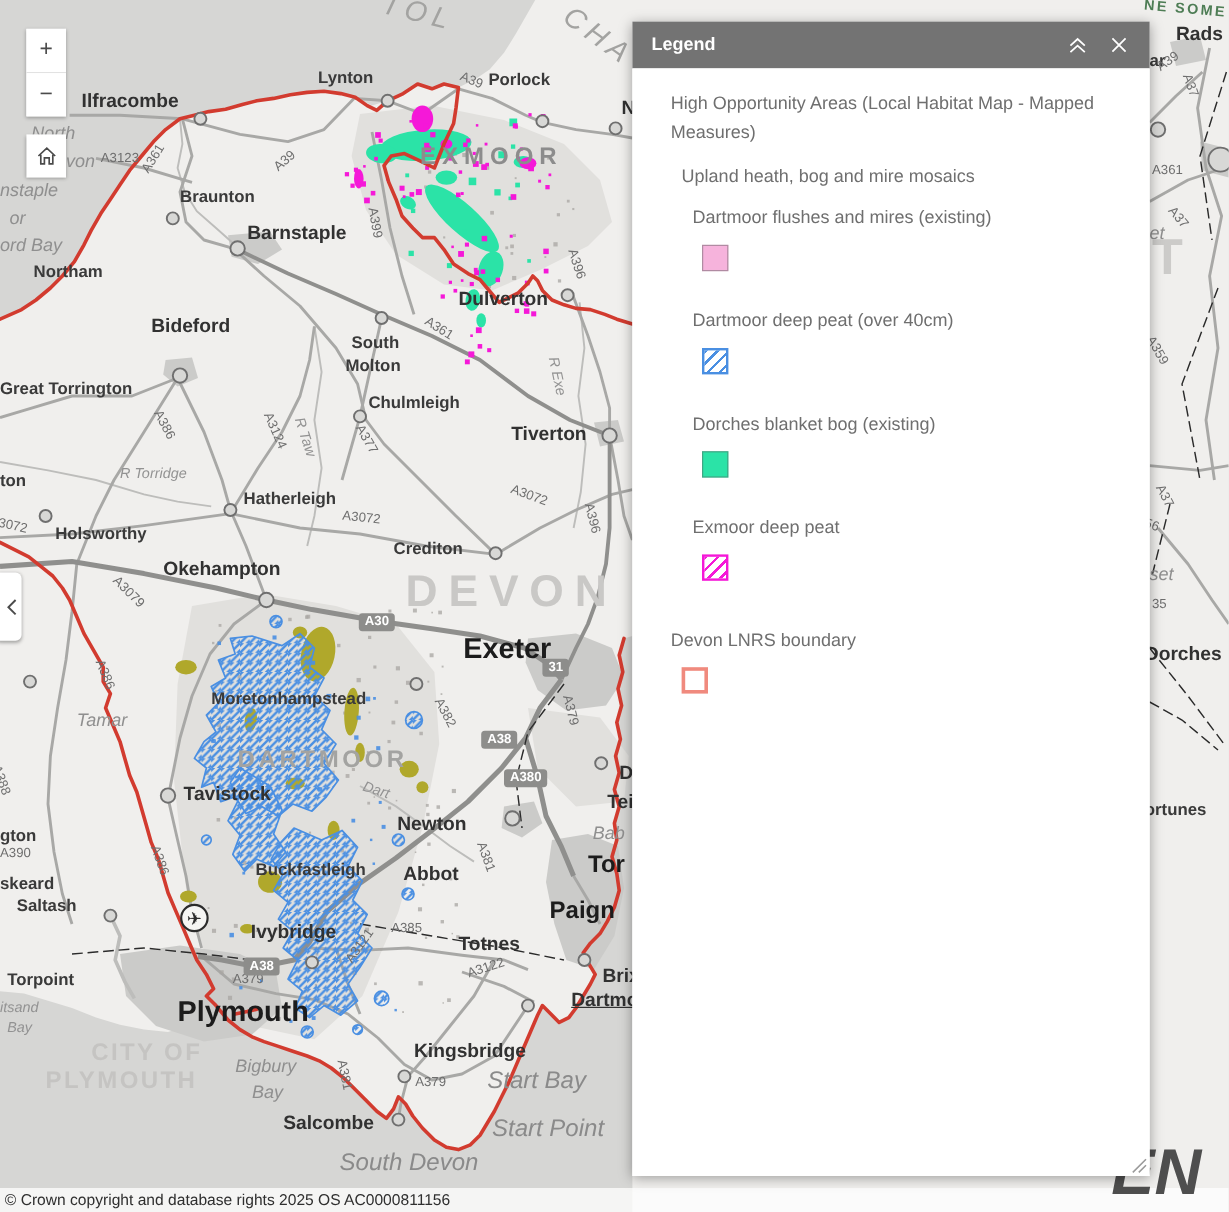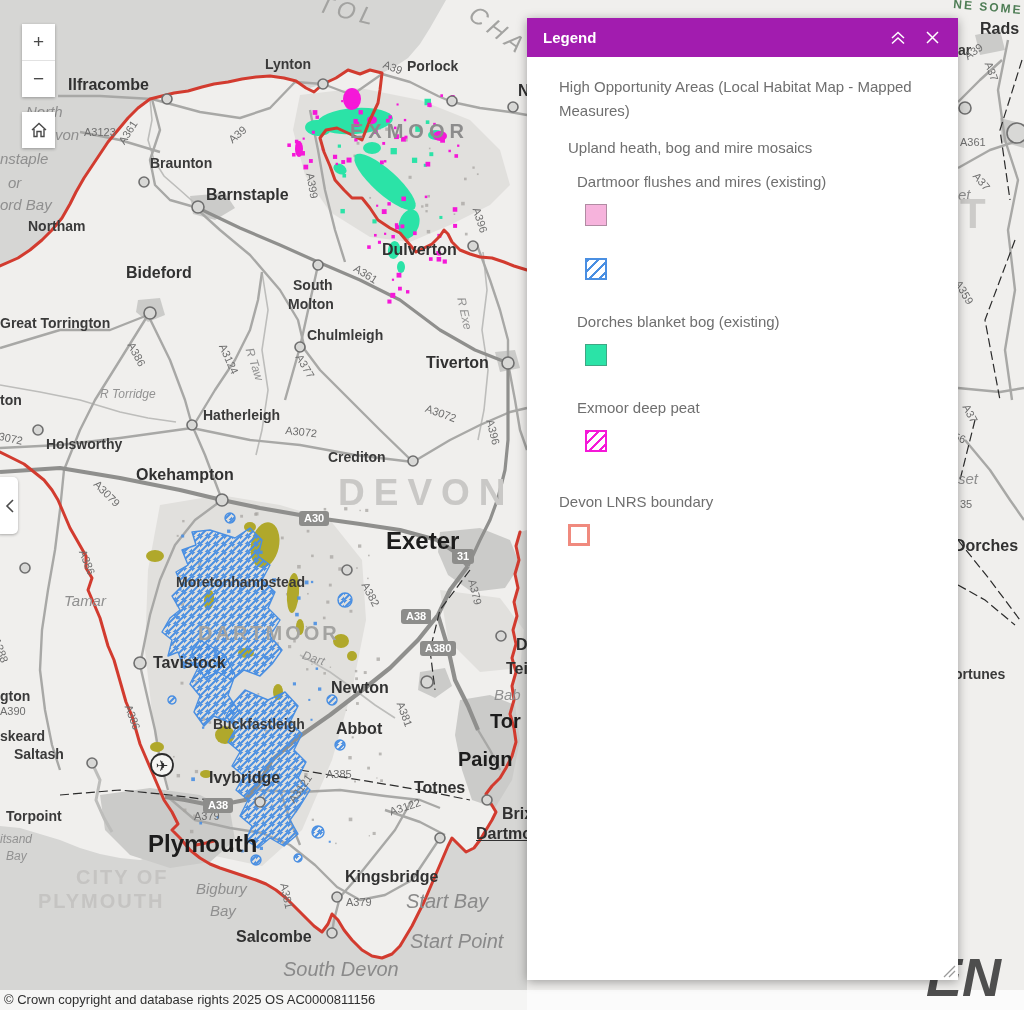--- a/index.html
+++ b/index.html
@@ -37,21 +37,21 @@
   .zbtn{width:33px;height:36px;display:flex;align-items:center;justify-content:center;
         font-size:19px;color:#4a4a4a;cursor:pointer;background:#fff;}
   #zoom-in{border-bottom:1px solid #e2e2e2;}
   #home-btn{left:22px;top:112px;width:33px;height:36px;display:flex;align-items:center;justify-content:center;cursor:pointer;}
   #collapse-tab{left:-4px;top:477px;width:22px;height:57px;border-radius:5px;
         display:flex;align-items:center;justify-content:flex-end;cursor:pointer;}
   #collapse-tab svg{margin-right:3px;}
   
   #legend-panel{position:absolute;left:527px;top:18px;width:431px;height:962px;z-index:20;
         background:#fff;box-shadow:0 2px 10px rgba(0,0,0,.35);display:flex;flex-direction:column;}
-  #legend-header{height:39px;flex:0 0 39px;background:#a21caf;display:flex;align-items:center;
+  #legend-header{height:39px;flex:0 0 39px;background:#737373;display:flex;align-items:center;
         padding:0 16px;color:#fff;}
   #legend-title{font-size:15px;font-weight:600;flex:1;}
   .hdr-icon{width:20px;height:20px;margin-left:14px;display:flex;align-items:center;justify-content:center;cursor:pointer;}
   #legend-body{flex:1;overflow:hidden;position:relative;background:#fff;}
   #layer-title{margin:26px 0 0 23px;font-size:15px;font-weight:700;color:#474747;}
   #group-title{margin:18px 23px 0 32px;font-size:15px;color:#6f6f6f;line-height:24px;}
   #subgroup-title{margin:16px 0 0 41px;font-size:15px;color:#6f6f6f;}
   #legend-items{margin-top:16px;}
   .legend-item{margin-bottom:32px;}
   .legend-item-label{margin-left:50px;font-size:15px;color:#6f6f6f;line-height:20px;}
@@ -556,21 +556,21 @@
       <div class="lb lb-town-lg" style="left: 336px; top: 700px; margin-top: 20px;">Abbot</div>
       <div class="lb lb-town-lg" style="left: 516px; top: 636px;">Da</div>
       <div class="lb lb-town-lg" style="left: 506px; top: 660px;">Tei</div>
       <div class="lb lb-water" style="left: 494px; top: 686px;">Bab</div>
       <div class="lb lb-city2" style="left: 490px; top: 710px;">Tor</div>
       <div class="lb lb-town" style="left: 213px; top: 716px;">Buckfastleigh</div>
       <div class="lb lb-water-sm" style="left: 305px; top: 648px; transform: rotate(18deg);">Dart</div>
       <div class="lb lb-water" style="left: 64px; top: 592px;">Tamar</div>
       <div class="lb lb-city2" style="left: 458px; top: 748px;">Paign</div>
       <div class="lb lb-town-lg" style="left: 209px; top: 769px;">Ivybridge</div>
-      <div class="lb lb-town-lg" style="left: 382px; top: 779px; margin-left: 32px;">Totnes</div>
+      <div class="lb lb-town-lg" style="left: 382px; top: 779px;">Totnes</div>
       <div class="lb lb-town-lg" style="left: 502px; top: 805px;">Brix</div>
       <div class="lb lb-town-lg" style="left: 476px; top: 825px; text-decoration: underline;">Dartmou</div>
       <div class="lb lb-city" style="left: 148px; top: 830px;">Plymouth</div>
       <div class="lb lb-town" style="left: 14px; top: 746px;">Saltash</div>
       <div class="lb lb-town" style="left: 0px; top: 688px;">gton</div>
       <div class="lb lb-town" style="left: 0px; top: 728px;">skeard</div>
       <div class="lb lb-town" style="left: 6px; top: 808px;">Torpoint</div>
       <div class="lb lb-water-sm" style="left: 0px; top: 832px;">itsand</div>
       <div class="lb lb-water-sm" style="left: 6px; top: 849px;">Bay</div>
       <div class="lb lb-region-faint" style="left: 76px; top: 866px;">CITY OF</div>
@@ -670,20 +670,21 @@
     <div id="legend-body">
       <div id="group-title">High Opportunity Areas (Local Habitat Map - Mapped Measures)</div>
       <div id="subgroup-title">Upland heath, bog and mire mosaics</div>
 
       <div id="legend-items">
           <div class="legend-item">
             <div class="legend-item-label">Dartmoor flushes and mires (existing)</div>
             <div class="swatch sw-solid" style="background: rgb(246, 179, 220);"></div>
           </div>
           <div class="legend-item">
+            <div class="legend-item-label">Dartmoor deep peat (over 40cm)</div>
             <div class="swatch sw-hatch" style="border: 2px solid rgb(74, 143, 226); background: repeating-linear-gradient(135deg, rgb(74, 143, 226) 0px, rgb(74, 143, 226) 2px, rgb(255, 255, 255) 2px, rgb(255, 255, 255) 7px);"></div>
           </div>
           <div class="legend-item">
             <div class="legend-item-label">Dorches blanket bog (existing)</div>
             <div class="swatch sw-solid" style="background: rgb(43, 227, 167);"></div>
           </div>
           <div class="legend-item">
             <div class="legend-item-label">Exmoor deep peat</div>
             <div class="swatch sw-hatch" style="border: 2px solid rgb(245, 24, 216); background: repeating-linear-gradient(135deg, rgb(245, 24, 216) 0px, rgb(245, 24, 216) 2px, rgb(255, 255, 255) 2px, rgb(255, 255, 255) 7px);"></div>
           </div>

